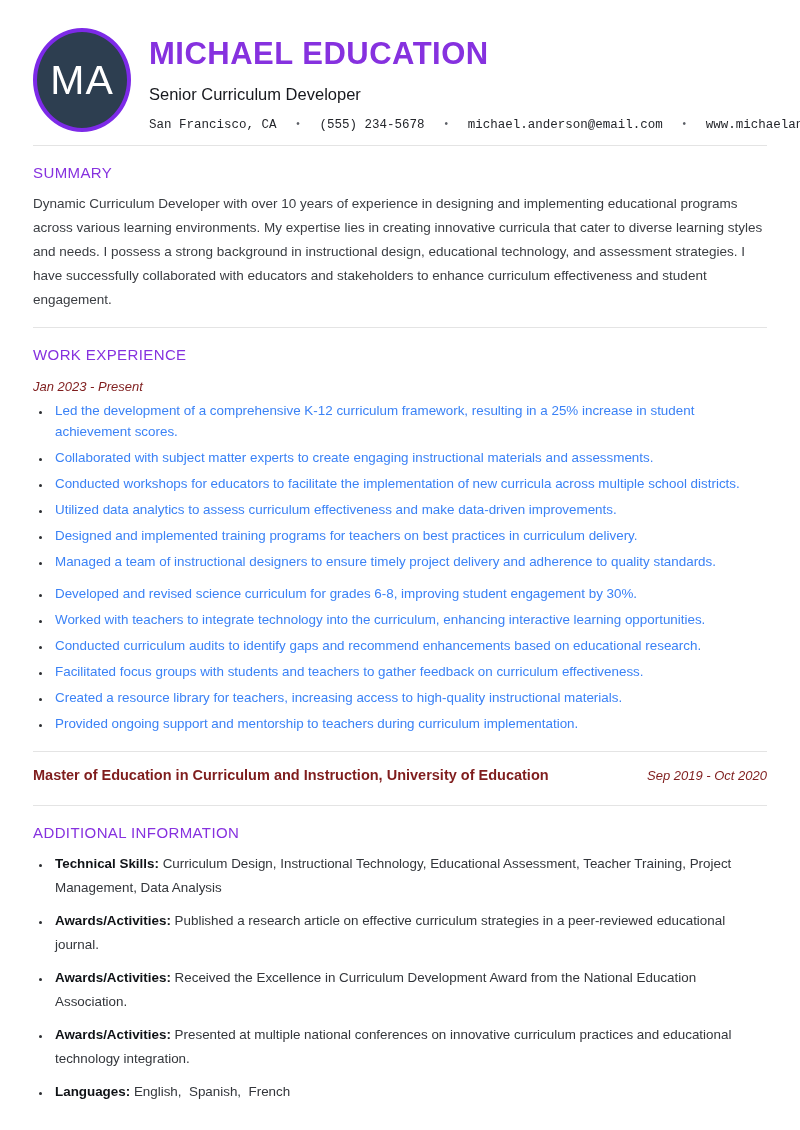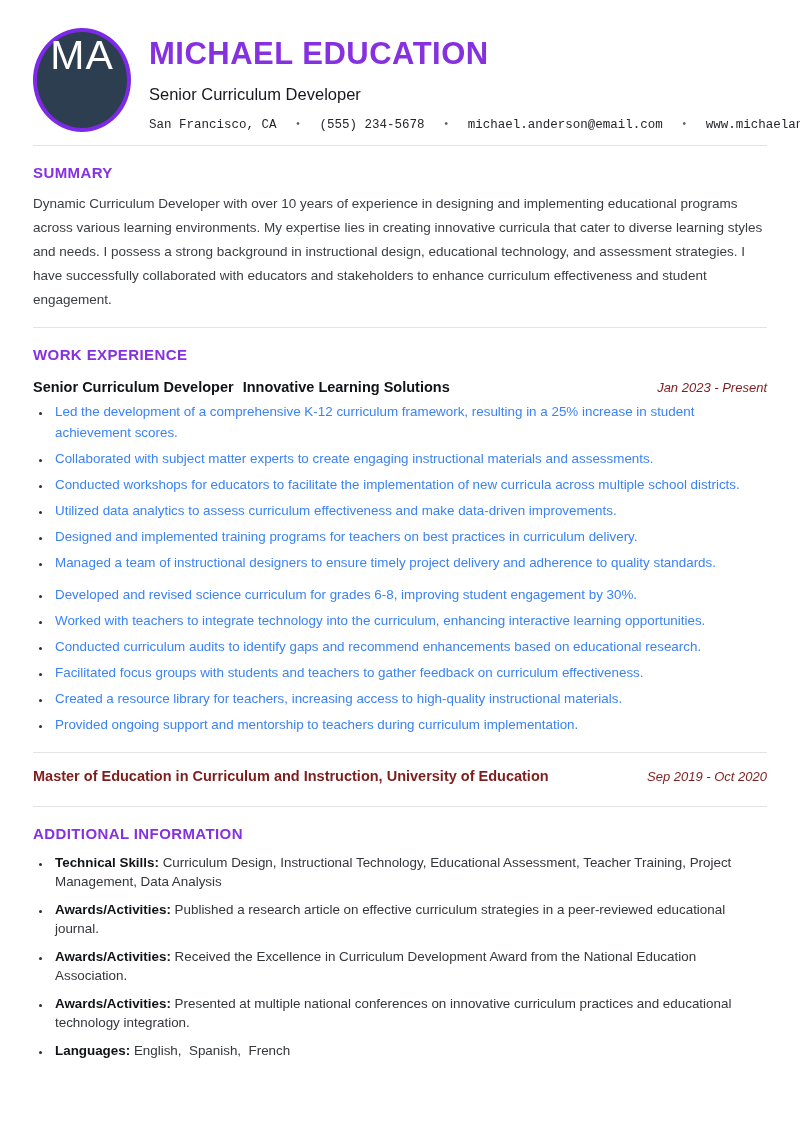--- a/index.html
+++ b/index.html
@@ -10,39 +10,39 @@
     color: #33363b;
     overflow: hidden;
   }
   .page { width: 800px; height: 1130px; padding: 28px 33px 0; background: #fff; }
 
   
   .header { display: flex; align-items: flex-start; gap: 18px; }
   .avatar {
     width: 98px; height: 104px; border-radius: 50%;
     background: #2d3e50; border: 4px solid #7d2ae8;
-    display: flex; align-items: flex-start; justify-content: center;
+    display: flex; align-items: center; justify-content: center;
     color: #ffffff; font-size: 41px; font-weight: 400; letter-spacing: 1px;
     flex-shrink: 0;
   }
   .header-text { padding-top: 8px; }
   .name {
     font-size: 31px; font-weight: 700; color: #8631df; letter-spacing: 0.5px;
   }
   .role-title { margin-top: 13px; font-size: 16.5px; color: #16181d; }
   .contact-row { margin-top: 14px; font-size: 12.5px; color: #24262b; white-space: nowrap; font-family: Liberation Mono, monospace; }
   .contact-sep { color: #5c5f66; margin: 0 11px; font-size: 10px; vertical-align: 1px; }
 
   
   hr.divider { border: none; border-top: 1px solid #e4e4e4; margin: 0; }
   hr.after-header { margin-top: 13px; }
 
   
   .section-heading {
-    font-size: 15px; font-weight: 700; color: #8631df;
+    font-size: 15px; font-weight: 400; color: #8631df;
     letter-spacing: 0.4px; margin-top: 18px;
   }
   .summary-text {
     margin-top: 11px; margin-bottom: 15px;
     font-size: 13.5px; line-height: 24px; color: #3a3d42;
     max-width: 734px;
   }
 
   
   .job-header { display: flex; justify-content: space-between; align-items: baseline; margin-top: 16px; }
@@ -59,21 +59,21 @@
 
   .work-section { margin-bottom: 16px; }
 
   
   .edu-row { display: flex; justify-content: space-between; align-items: baseline; margin: 15px 0 22px; }
   .edu-degree { font-size: 14.5px; font-weight: 700; color: #7f1d1d; }
 
   
   ul.info-list { margin: 11px 0 0; padding-left: 19px; list-style: disc outside; }
   ul.info-list li {
-    font-size: 13.4px; line-height: 19px; color: #33363b;
+    font-size: 13.4px; line-height: 24px; color: #33363b;
     margin: 9px 0; padding-left: 3px; max-width: 712px;
   }
   ul.info-list li::marker { font-size: 11px; color: #2b2d31; }
   .info-label { font-weight: 700; color: #101317; }
   .info-value { white-space: pre-wrap; }
 </style>
 </head>
 <body>
 
 <div class="page">
@@ -104,23 +104,20 @@
     <p class="summary-text">Dynamic Curriculum Developer with over 10 years of experience in designing and implementing educational programs across various learning environments. My expertise lies in creating innovative curricula that cater to diverse learning styles and needs. I possess a strong background in instructional design, educational technology, and assessment strategies. I have successfully collaborated with educators and stakeholders to enhance curriculum effectiveness and student engagement.</p>
   </section>
 
   <hr class="divider">
 
   <section class="work-section">
     <h2 class="section-heading">WORK EXPERIENCE</h2>
 
     <div>
       <div class="job-header">
-        <div class="job-title-line">
-          <span>Senior Curriculum Developer</span><span class="job-company">Innovative Learning Solutions</span>
-        </div>
         <span class="job-dates">Jan 2023 - Present</span>
       </div>
       <ul class="bullet-list">
         <li>Led the development of a comprehensive K-12 curriculum framework, resulting in a 25% increase in student achievement scores.</li>
         <li>Collaborated with subject matter experts to create engaging instructional materials and assessments.</li>
         <li>Conducted workshops for educators to facilitate the implementation of new curricula across multiple school districts.</li>
         <li>Utilized data analytics to assess curriculum effectiveness and make data-driven improvements.</li>
         <li>Designed and implemented training programs for teachers on best practices in curriculum delivery.</li>
         <li>Managed a team of instructional designers to ensure timely project delivery and adherence to quality standards.</li>
       </ul>

